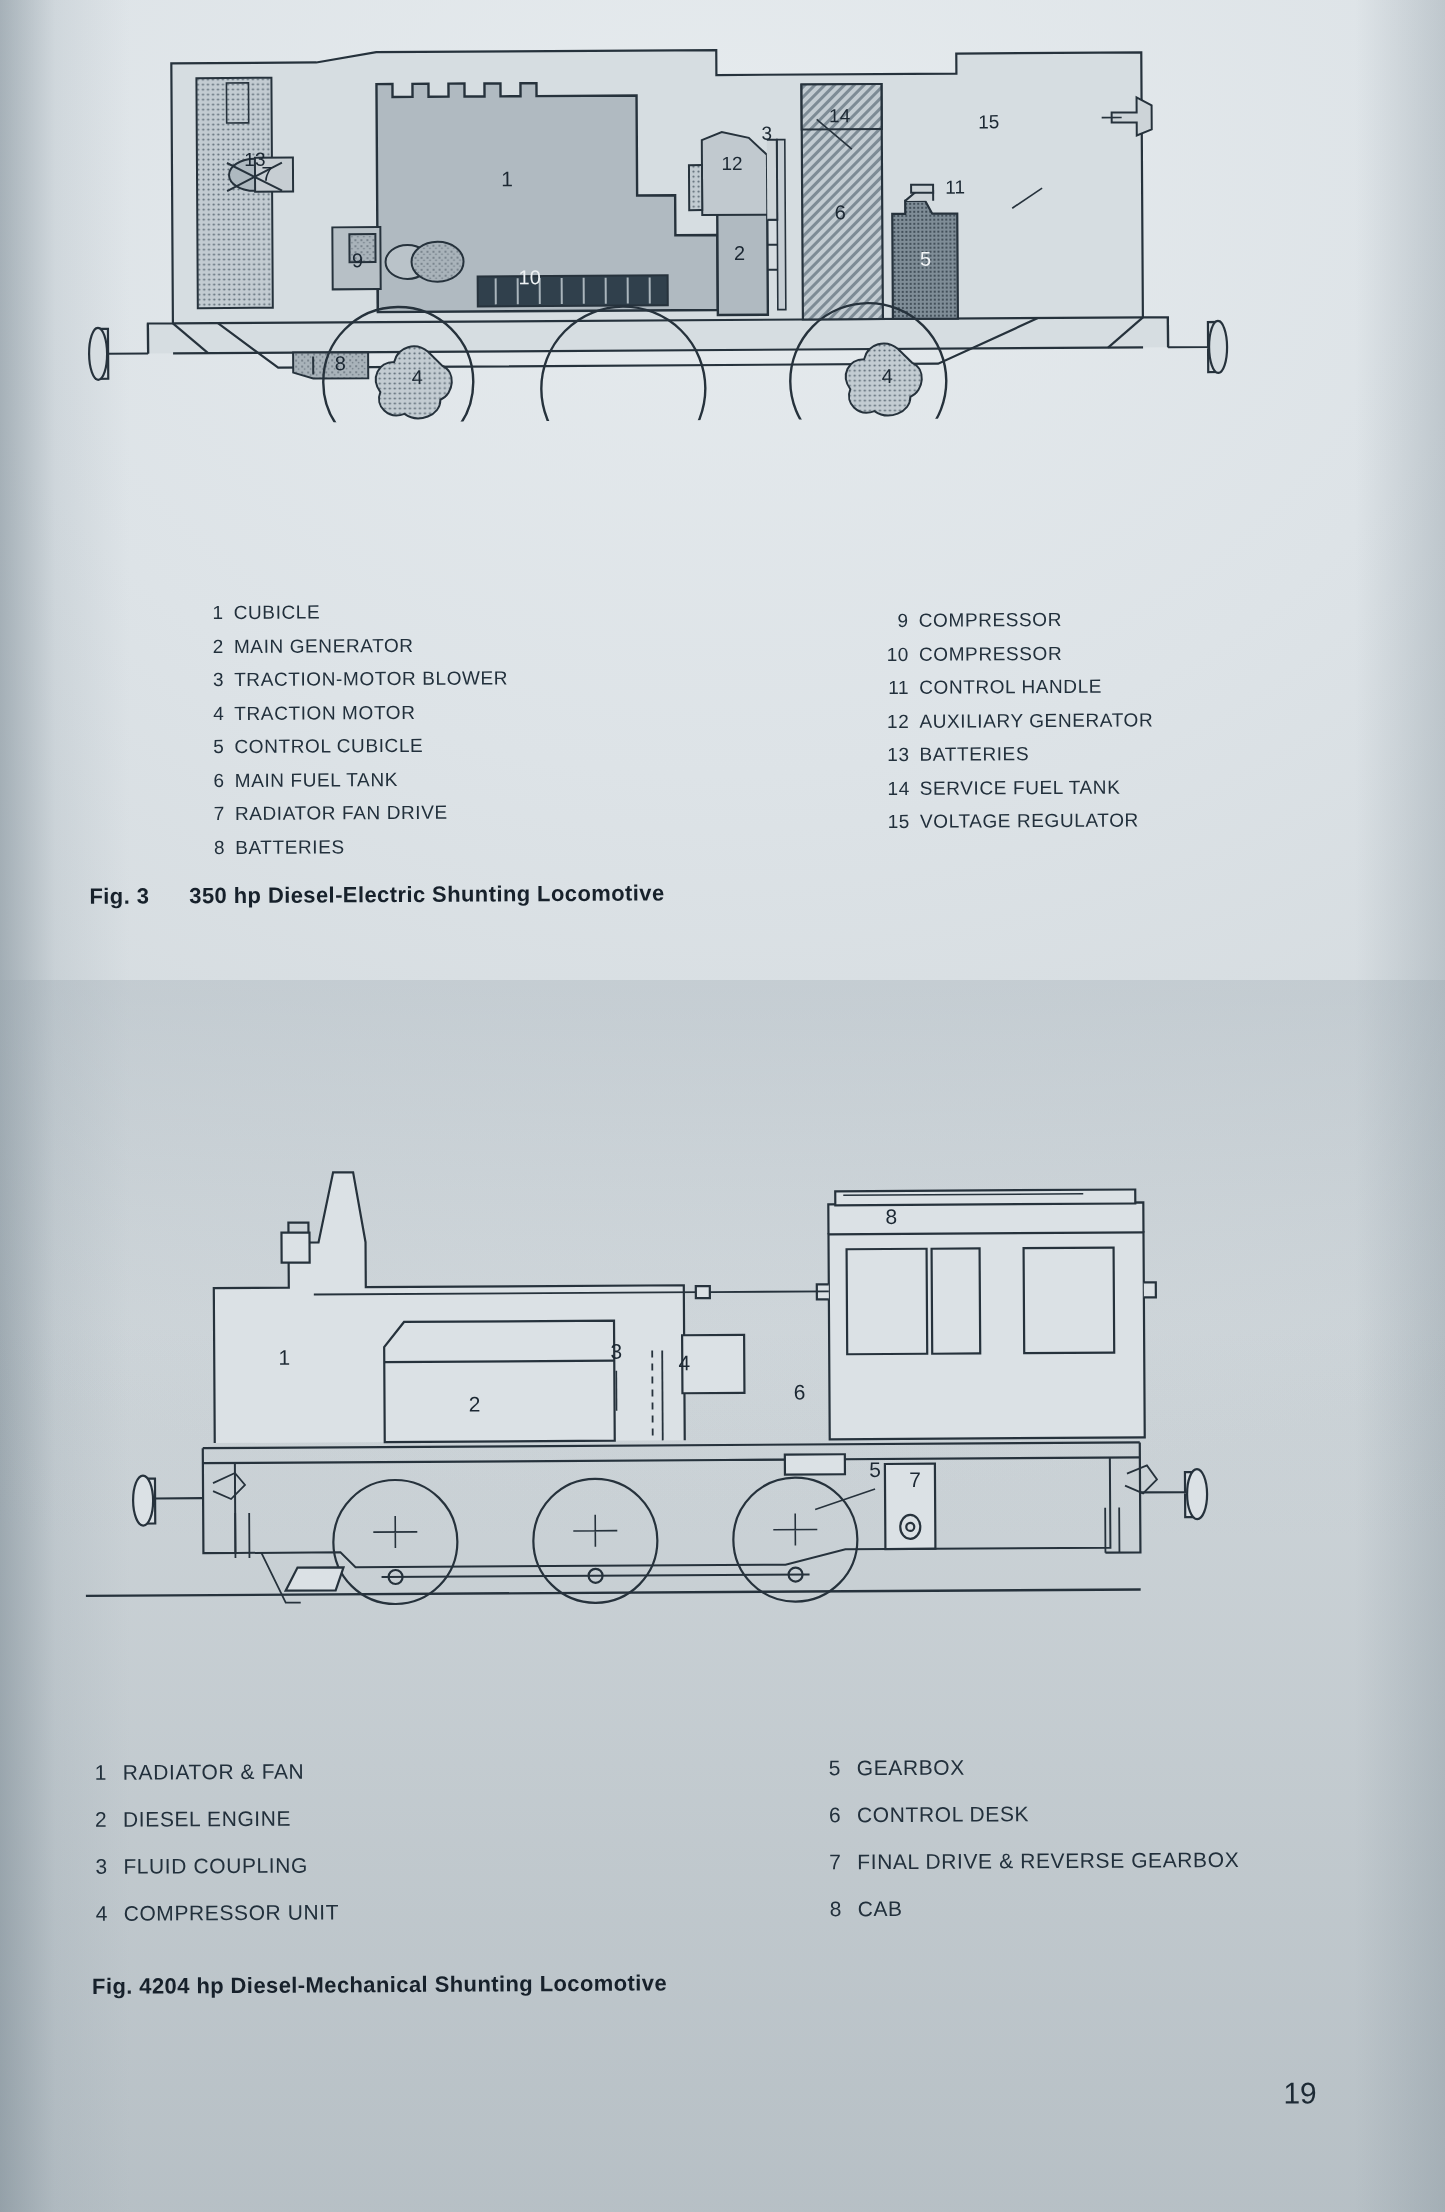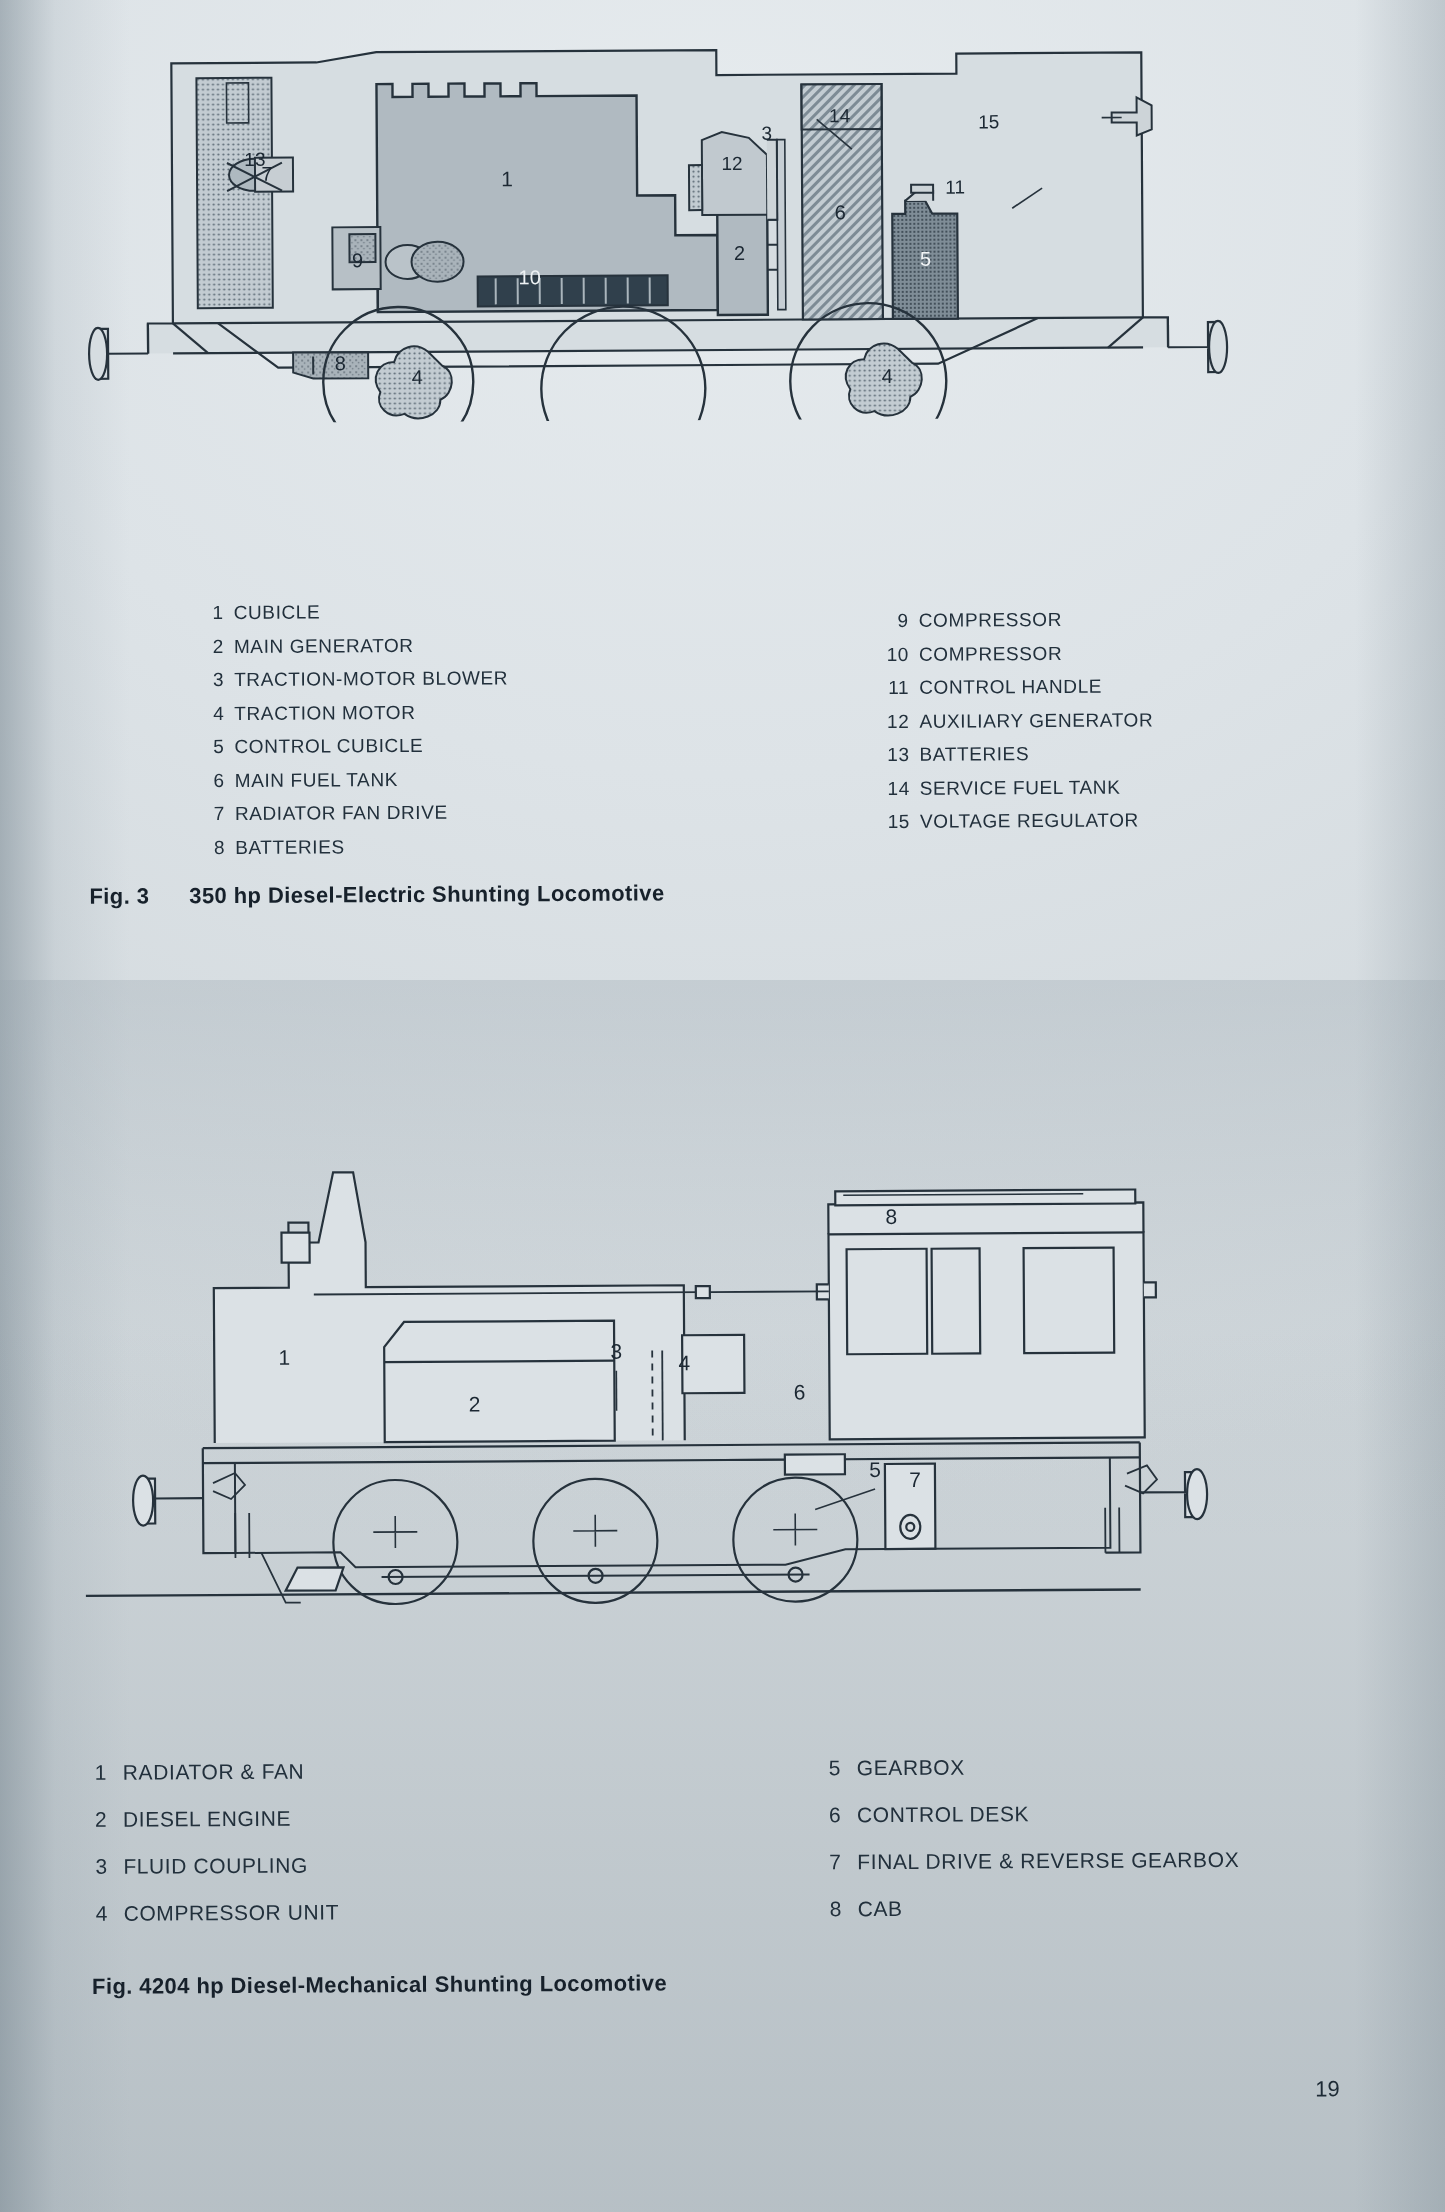--- a/index.html
+++ b/index.html
@@ -93,23 +93,23 @@
   }
   #fig4-legend-left { left: 88px; top: 1745px; font-size: 21px; line-height: 47px; }
   #fig4-legend-right { left: 822px; top: 1745px; font-size: 21px; line-height: 47px; }
   #fig4-legend-left .num, #fig4-legend-right .num { width: 16px; text-align: left; margin-right: 12px; }
 
   #fig4-caption { left: 84px; top: 1970px; }
   #fig4-caption .label { }
 
   .page-number {
     position: absolute;
-    right: 114px;
+    right: 137px;
     top: 2080px;
-    font-size: 22px;
+    font-size: 30px;
     color: #1d2a35;
   }
 
   
   .tilt { transform: rotate(-0.35deg); transform-origin: 50% 30%; }
 </style>
 </head>
 <body>
 
 <div class="page"></div>

